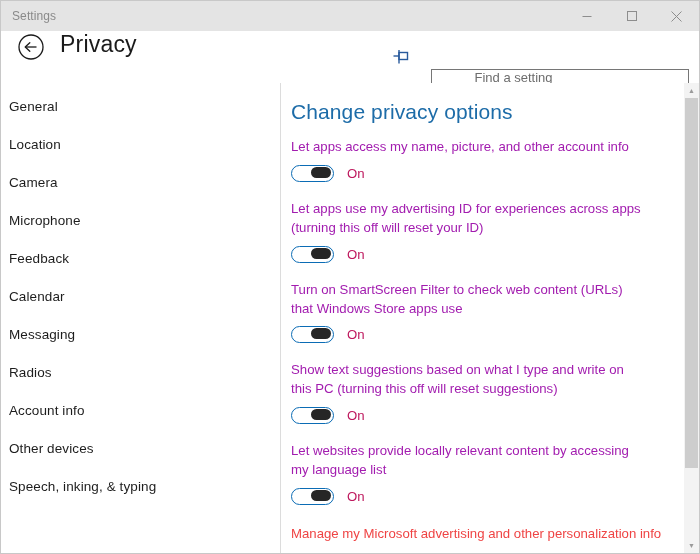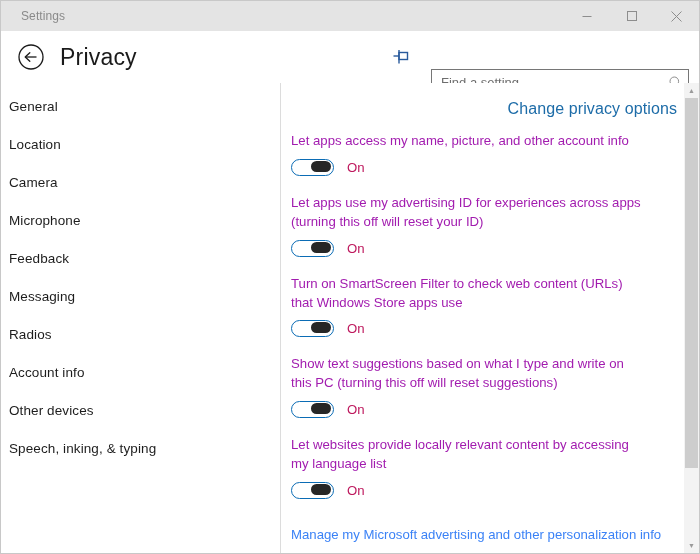--- a/index.html
+++ b/index.html
@@ -33,21 +33,21 @@
     flex: 0 0 30px;
     background: #e4e4e4;
     display: flex;
     align-items: center;
     justify-content: space-between;
     position: relative;
   }
   #titlebar-title {
     font-size: 12px;
     color: #8a8a8a;
-    padding-left: 20px;
+    padding-left: 11px;
     letter-spacing: .1px;
     white-space: nowrap;
   }
   #window-controls {
     display: flex;
     align-items: stretch;
     height: 30px;
   }
   .wc {
     width: 45px;
@@ -57,21 +57,20 @@
     justify-content: center;
   }
   .wc svg { display: block; }
 
   
   #headerbar {
     height: 52px;
     flex: 0 0 52px;
     background: #ffffff;
     display: flex;
-    align-items: center;
     position: relative;
   }
   #back-button {
     width: 32px;
     height: 32px;
     margin-left: 14px;
     display: flex;
     align-items: center;
     justify-content: center;
     flex: 0 0 auto;
@@ -99,20 +98,21 @@
     position: absolute;
     left: 430px;
     top: 38px;
     width: 258px;
     height: 26px;
     box-sizing: border-box;
     border: 1px solid #767676;
     background: #ffffff;
     display: flex;
     align-items: center;
+    flex-direction: column;
   }
   #search-input {
     border: 0;
     outline: 0;
     background: transparent;
     flex: 1 1 auto;
     height: 100%;
     padding: 0 4px 0 9px;
     font-family: "Liberation Sans", sans-serif;
     font-size: 13px;
@@ -167,27 +167,26 @@
     padding: 0 0 0 10px;
     box-sizing: border-box;
     overflow: hidden;
     background: #ffffff;
   }
   #content-inner {
     padding-top: 17px;
     padding-right: 22px;
   }
   #content-heading {
-    font-size: 16px;
+    font-size: 21px;
     font-weight: normal;
     color: #1d6ca8;
     margin: 0 0 14px 0;
     letter-spacing: .1px;
     white-space: nowrap;
-    text-align: right;
   }
   .setting-block { margin-bottom: 18px; }
   .setting-label {
     font-size: 13.2px;
     color: #a21caf;
     line-height: 1.43;
     max-width: 352px;
     margin-bottom: 8px;
   }
   .toggle-row {
@@ -213,24 +212,24 @@
     top: 1px;
     right: 2px;
   }
   .toggle-state {
     font-size: 13.2px;
     color: #be185d;
     margin-left: 13px;
   }
   .content-link {
     font-size: 13.2px;
-    color: #3b82f6;
+    color: #ef4444;
     text-decoration: none;
     display: inline-block;
-    margin-top: 10px;
+    margin-top: 3px;
   }
 
   
   #scrollbar {
     position: absolute;
     right: 0;
     top: 0;
     bottom: 0;
     width: 15px;
     background: #f3f3f3;
@@ -321,20 +320,21 @@
   </div>
 
   <div id="body-area">
 
     <div id="sidebar">
       <div class="nav-item">General</div>
       <div class="nav-item">Location</div>
       <div class="nav-item">Camera</div>
       <div class="nav-item">Microphone</div>
       <div class="nav-item">Feedback</div>
+      <div class="nav-item">Calendar</div>
       <div class="nav-item">Messaging</div>
       <div class="nav-item">Radios</div>
       <div class="nav-item">Account info</div>
       <div class="nav-item">Other devices</div>
       <div class="nav-item">Speech, inking, &amp; typing</div>
     </div>
 
     <div id="content">
       <div id="content-inner">
         <h1 id="content-heading">Change privacy options</h1>

